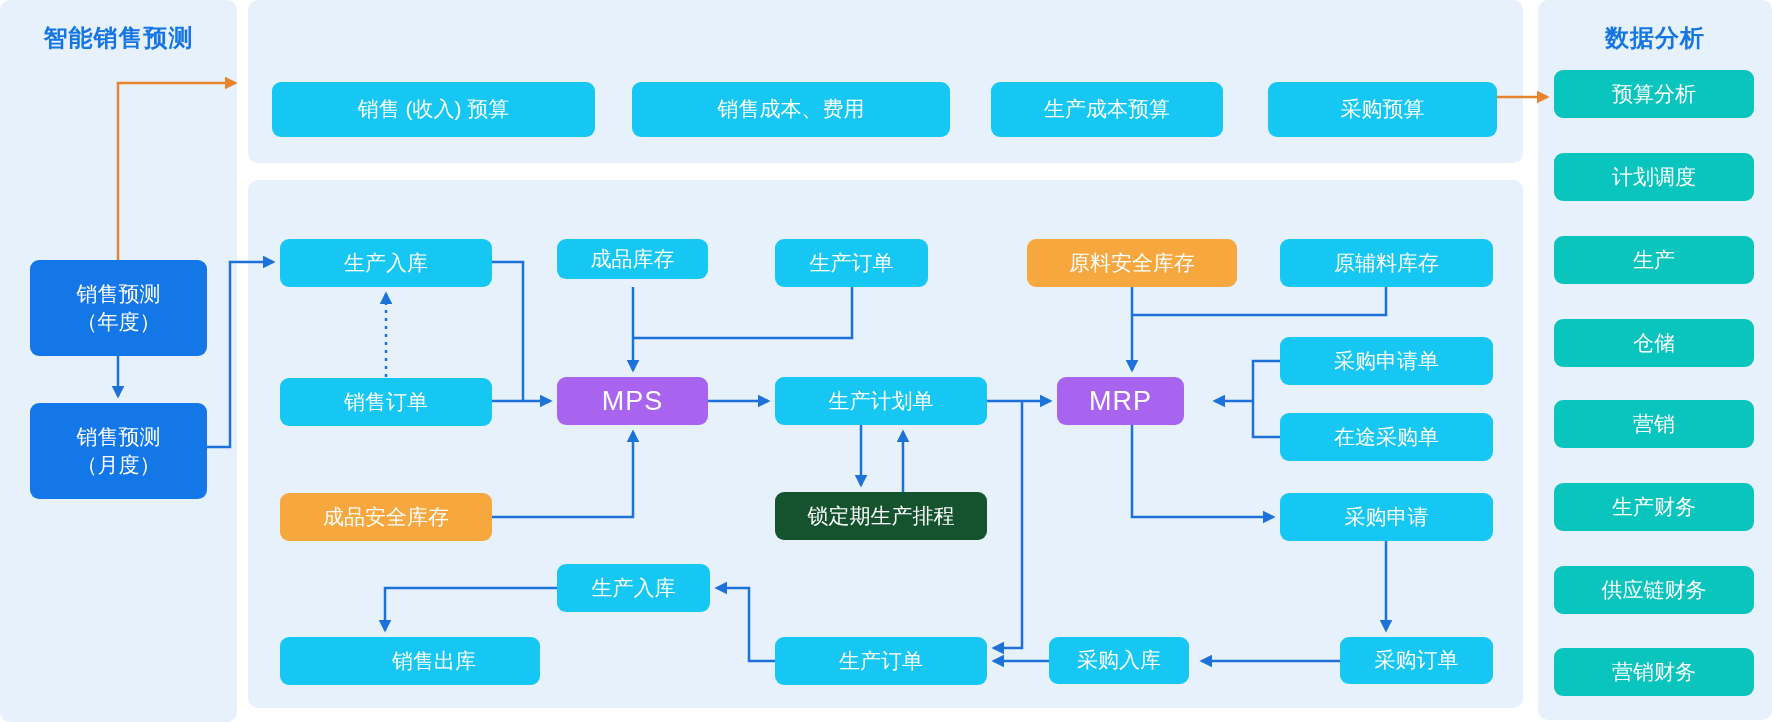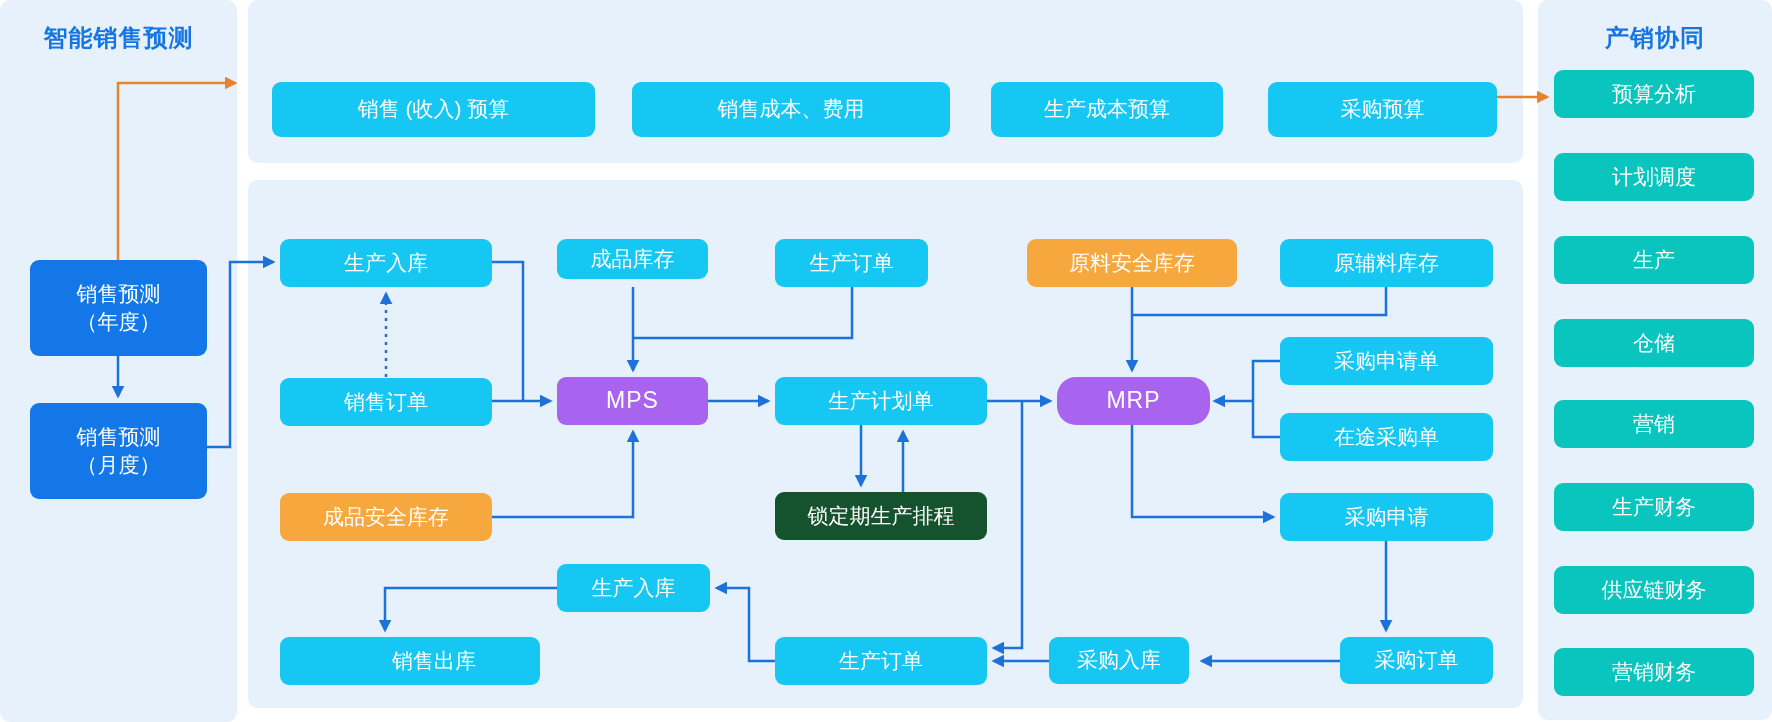--- a/index.html
+++ b/index.html
@@ -15,34 +15,34 @@
   .edge-dash{stroke-dasharray:3 5;}
   .node{position:absolute;display:flex;align-items:center;justify-content:center;
     color:#ffffff;border-radius:9px;font-size:21px;line-height:1.35;
     white-space:pre-line;text-align:center;z-index:2;}
   .c-cyan{background:#15C7F2;}
   .c-blue{background:#1477E8;}
   .c-orange{background:#F6A73E;}
   .c-purple{background:#A964EF;}
   .c-green{background:#14532d;}
   .c-teal{background:#0AC4BE;}
-  .big{font-size:23px;letter-spacing:1px;}
+  .big{font-size:27px;letter-spacing:1px;}
 </style>
 </head>
 <body>
 
 <div class="canvas">
 
   <div class="panel" style="left:0;top:0;width:237px;height:722px;"></div>
   <div class="panel" style="left:248px;top:0;width:1275px;height:163px;"></div>
   <div class="panel" style="left:248px;top:180px;width:1275px;height:528px;"></div>
   <div class="panel" style="left:1538px;top:0;width:234px;height:720px;"></div>
 
   <div class="panel-title" style="top:22px;left:0;width:237px;">智能销售预测</div>
-  <div class="panel-title" style="top:22px;left:1538px;width:234px;">产销协同</div>
+  <div class="panel-title" style="top:22px;left:1538px;width:234px;">数据分析</div>
 
   <svg id="connector-layer" width="1772" height="722" viewBox="0 0 1772 722">
     <defs>
       <marker id="arrow-blue" viewBox="0 0 10 10" refX="8" refY="5" markerWidth="13" markerHeight="13" markerUnits="userSpaceOnUse" orient="auto">
         <path d="M0,0 L10,5 L0,10 Z" fill="#1D72D9"></path>
       </marker>
       <marker id="arrow-orange" viewBox="0 0 10 10" refX="8" refY="5" markerWidth="13" markerHeight="13" markerUnits="userSpaceOnUse" orient="auto">
         <path d="M0,0 L10,5 L0,10 Z" fill="#E8832D"></path>
       </marker>
     </defs>
@@ -85,21 +85,21 @@
       <div class="node c-cyan" style="left: 991px; top: 82px; width: 232px; height: 55px;">生产成本预算</div>
       <div class="node c-cyan" style="left: 1268px; top: 82px; width: 229px; height: 55px;">采购预算</div>
       <div class="node c-cyan" style="left: 280px; top: 239px; width: 212px; height: 48px;">生产入库</div>
       <div class="node c-cyan" style="left: 557px; top: 239px; width: 151px; height: 40px;">成品库存</div>
       <div class="node c-cyan" style="left: 775px; top: 239px; width: 153px; height: 48px;">生产订单</div>
       <div class="node c-orange" style="left: 1027px; top: 239px; width: 210px; height: 48px;">原料安全库存</div>
       <div class="node c-cyan" style="left: 1280px; top: 239px; width: 213px; height: 48px;">原辅料库存</div>
       <div class="node c-cyan" style="left: 280px; top: 378px; width: 212px; height: 48px;">销售订单</div>
       <div class="node c-purple big" style="left: 557px; top: 377px; width: 151px; height: 48px;">MPS</div>
       <div class="node c-cyan" style="left: 775px; top: 377px; width: 212px; height: 48px;">生产计划单</div>
-      <div class="node c-purple big" style="left: 1057px; top: 377px; width: 153px; height: 48px; border-radius: 19px;">MRP</div>
+      <div class="node c-purple big" style="left: 1057px; top: 377px; width: 127px; height: 48px;">MRP</div>
       <div class="node c-cyan" style="left: 1280px; top: 337px; width: 213px; height: 48px;">采购申请单</div>
       <div class="node c-cyan" style="left: 1280px; top: 413px; width: 213px; height: 48px;">在途采购单</div>
       <div class="node c-orange" style="left: 280px; top: 493px; width: 212px; height: 48px;">成品安全库存</div>
       <div class="node c-green" style="left: 775px; top: 492px; width: 212px; height: 48px;">锁定期生产排程</div>
       <div class="node c-cyan" style="left: 1280px; top: 493px; width: 213px; height: 48px;">采购申请</div>
       <div class="node c-cyan" style="left: 557px; top: 564px; width: 153px; height: 48px;">生产入库</div>
       <div class="node c-cyan" style="left: 280px; top: 637px; width: 212px; height: 48px; padding-left: 48px;">销售出库</div>
       <div class="node c-cyan" style="left: 775px; top: 637px; width: 212px; height: 48px;">生产订单</div>
       <div class="node c-cyan" style="left: 1049px; top: 637px; width: 140px; height: 47px;">采购入库</div>
       <div class="node c-cyan" style="left: 1340px; top: 637px; width: 153px; height: 47px;">采购订单</div>

